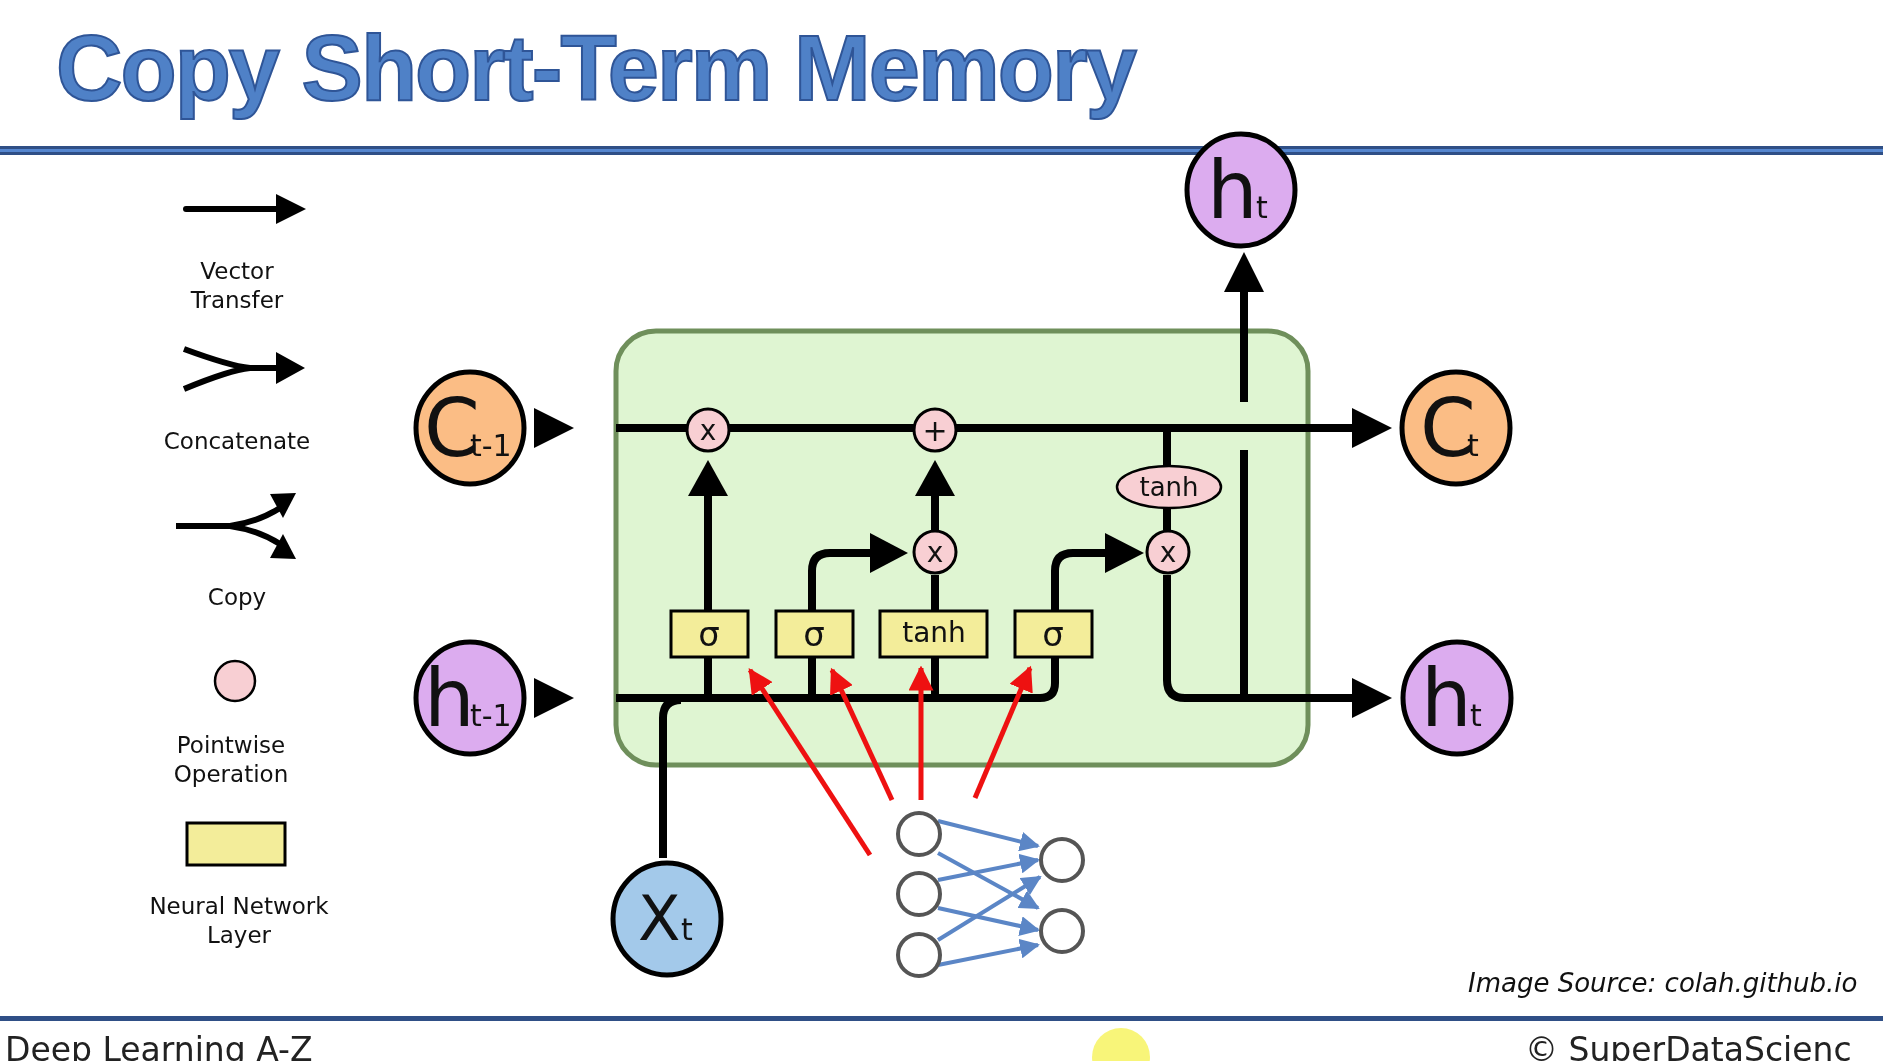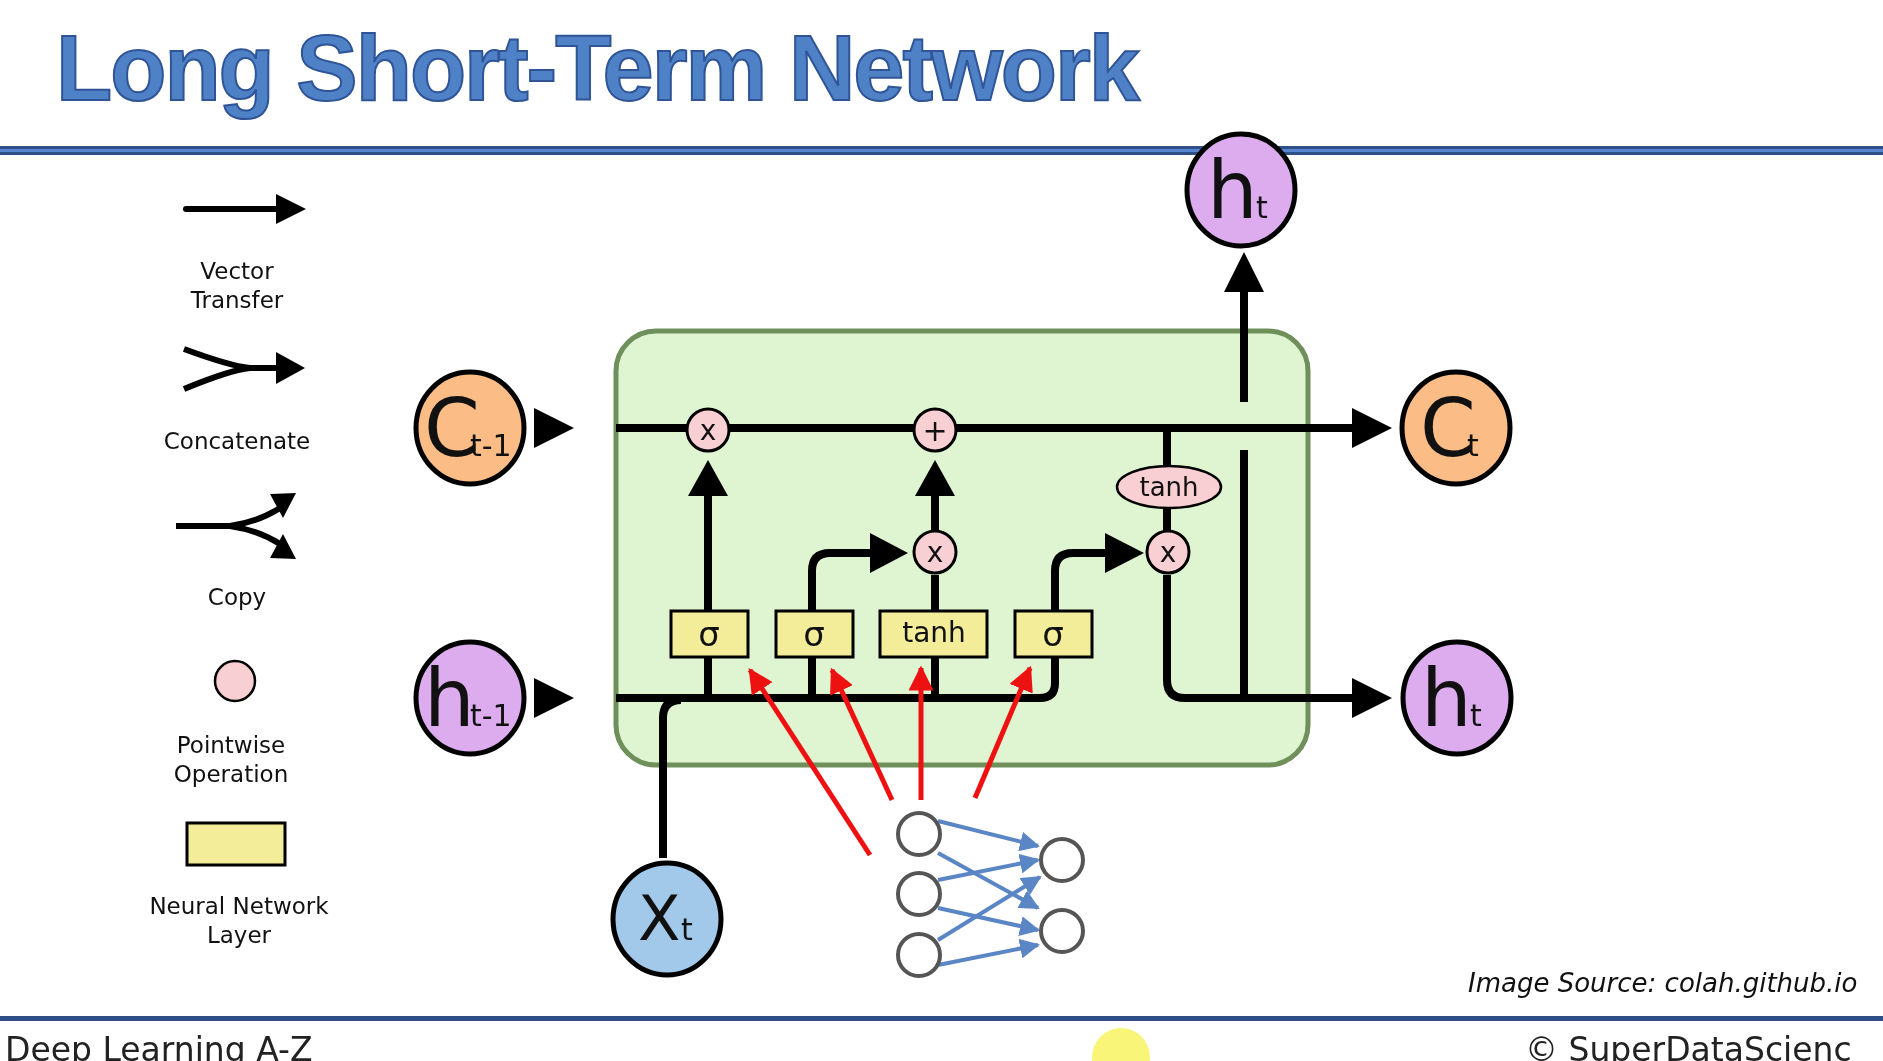--- a/index.html
+++ b/index.html
@@ -15,21 +15,21 @@
   .footer-right { position:absolute; left:1525px; top:1030px; font-size:33px; color:#222; white-space:nowrap; }
   .source { position:absolute; left:1468px; top:968px; font-size:26px; font-style:italic; color:#111; white-space:nowrap; }
   .cursor-highlight { position:absolute; left:1092px; top:1028px; width:58px; height:58px; border-radius:50%; background:#f7f46a; opacity:0.9; }
   svg#diagram { position:absolute; left:0; top:0; }
   .legend-label { font-family:"DejaVu Sans", sans-serif; font-size:23px; fill:#111; text-anchor:middle; }
   .node-main { font-family:"DejaVu Sans", sans-serif; fill:#111; }
 </style>
 </head>
 <body>
 
-<h1 class="title">Long Short-Term Network</h1>
+<h1 class="title">Copy Short-Term Memory</h1>
 <div class="title-rule"></div>
 
 <svg id="diagram" width="1883" height="1061" viewBox="0 0 1883 1061">
   <defs>
     <marker id="ah" viewBox="0 0 10 10" refX="9" refY="5" markerWidth="3.2" markerHeight="3.2" orient="auto">
       <path d="M0,0 L10,5 L0,10 z" fill="#000"></path>
     </marker>
     <marker id="ahr" viewBox="0 0 10 10" refX="9" refY="5" markerWidth="5" markerHeight="5" orient="auto">
       <path d="M0,0 L10,5 L0,10 z" fill="#ee1111"></path>
     </marker>

